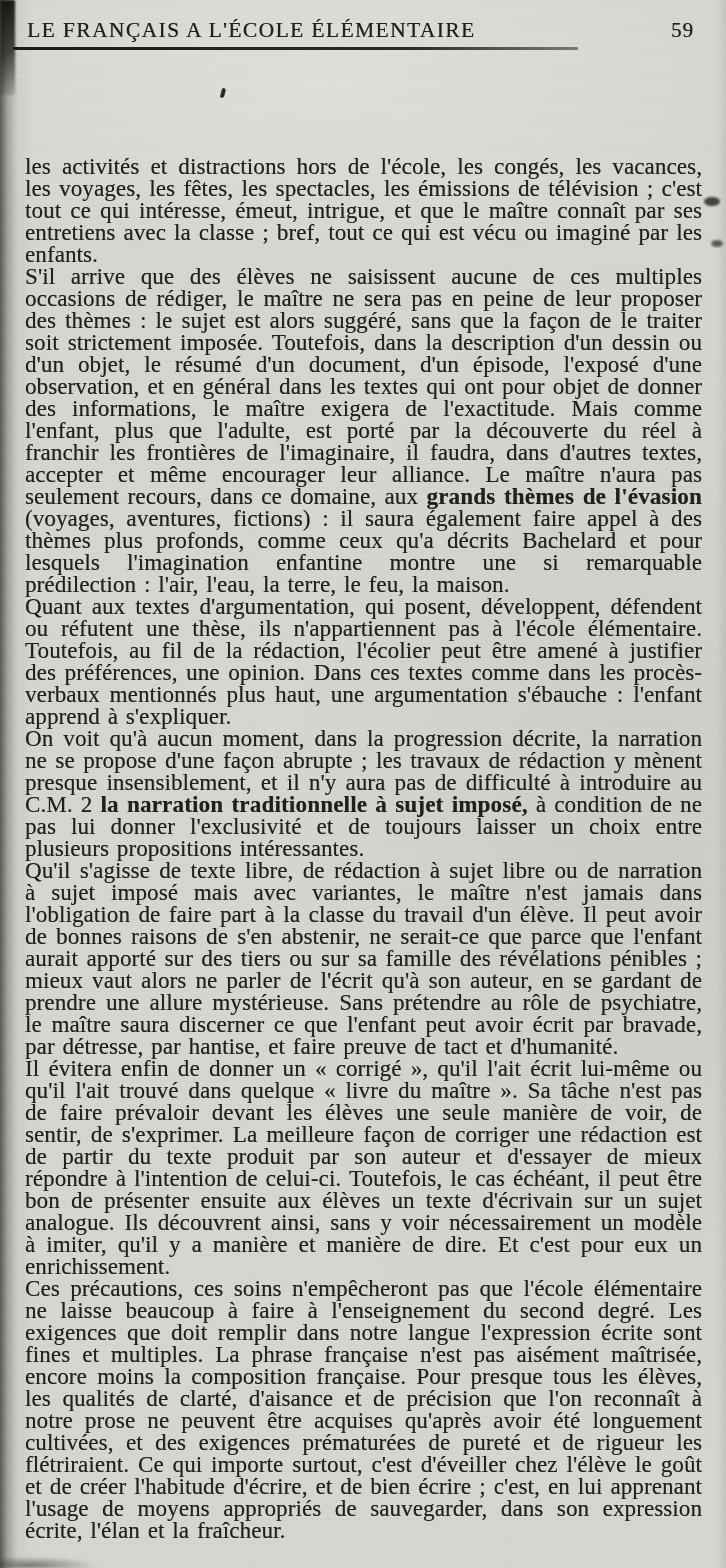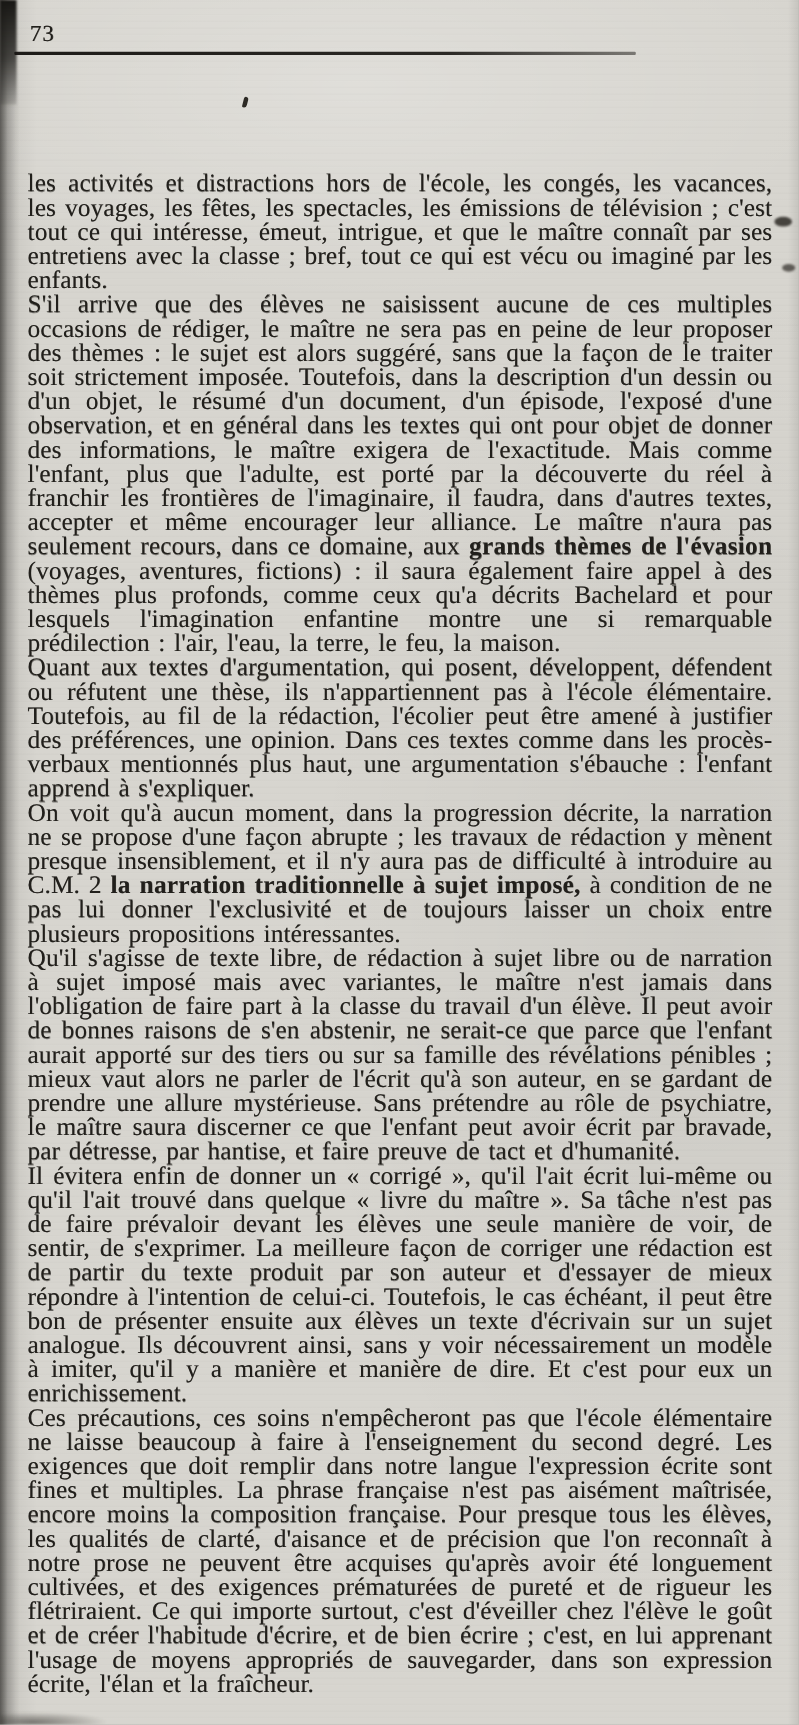--- a/index.html
+++ b/index.html
@@ -104,21 +104,22 @@
     filter: blur(1.2px);
     opacity: 0.7;
   }
 </style>
 </head>
 <body>
 
 <div class="page">
 
   <div class="header">
-    <span class="pagenum">73</span>
+    <span class="title">LE FRANÇAIS A L'ÉCOLE ÉLÉMENTAIRE</span>
+    <span class="pagenum">59</span>
   </div>
 
   <div class="rule"></div>
 
   <div class="body-text">
       <p class="para"><span>les activités et distractions hors de l'école, les congés, les vacances, les voyages, les fêtes, les spectacles, les émissions de télévision ; c'est tout ce qui intéresse, émeut, intrigue, et que le maître connaît par ses entretiens avec la classe ; bref, tout ce qui est vécu ou imaginé par les enfants.</span></p>
       <p class="para"><span>S'il arrive que des élèves ne saisissent aucune de ces multiples occasions de rédiger, le maître ne sera pas en peine de leur proposer des thèmes : le sujet est alors suggéré, sans que la façon de le traiter soit strictement imposée. Toutefois, dans la description d'un dessin ou d'un objet, le résumé d'un document, d'un épisode, l'exposé d'une observation, et en général dans les textes qui ont pour objet de donner des informations, le maître exigera de l'exactitude. Mais comme l'enfant, plus que l'adulte, est porté par la découverte du réel à franchir les frontières de l'imaginaire, il faudra, dans d'autres textes, accepter et même encourager leur alliance. Le maître n'aura pas seulement recours, dans ce domaine, aux </span><b>grands thèmes de l'évasion</b><span> (voyages, aventures, fictions) : il saura également faire appel à des thèmes plus profonds, comme ceux qu'a décrits Bachelard et pour lesquels l'imagination enfantine montre une si remarquable prédilection : l'air, l'eau, la terre, le feu, la maison.</span></p>
       <p class="para"><span>Quant aux textes d'argumentation, qui posent, développent, défendent ou réfutent une thèse, ils n'appartiennent pas à l'école élémentaire. Toutefois, au fil de la rédaction, l'écolier peut être amené à justifier des préférences, une opinion. Dans ces textes comme dans les procès-verbaux mentionnés plus haut, une argumentation s'ébauche : l'enfant apprend à s'expliquer.</span></p>
       <p class="para"><span>On voit qu'à aucun moment, dans la progression décrite, la narration ne se propose d'une façon abrupte ; les travaux de rédaction y mènent presque insensiblement, et il n'y aura pas de difficulté à introduire au C.M. 2 </span><b>la narration traditionnelle à sujet imposé,</b><span> à condition de ne pas lui donner l'exclusivité et de toujours laisser un choix entre plusieurs propositions intéressantes.</span></p>
       <p class="para"><span>Qu'il s'agisse de texte libre, de rédaction à sujet libre ou de narration à sujet imposé mais avec variantes, le maître n'est jamais dans l'obligation de faire part à la classe du travail d'un élève. Il peut avoir de bonnes raisons de s'en abstenir, ne serait-ce que parce que l'enfant aurait apporté sur des tiers ou sur sa famille des révélations pénibles ; mieux vaut alors ne parler de l'écrit qu'à son auteur, en se gardant de prendre une allure mystérieuse. Sans prétendre au rôle de psychiatre, le maître saura discerner ce que l'enfant peut avoir écrit par bravade, par détresse, par hantise, et faire preuve de tact et d'humanité.</span></p>

